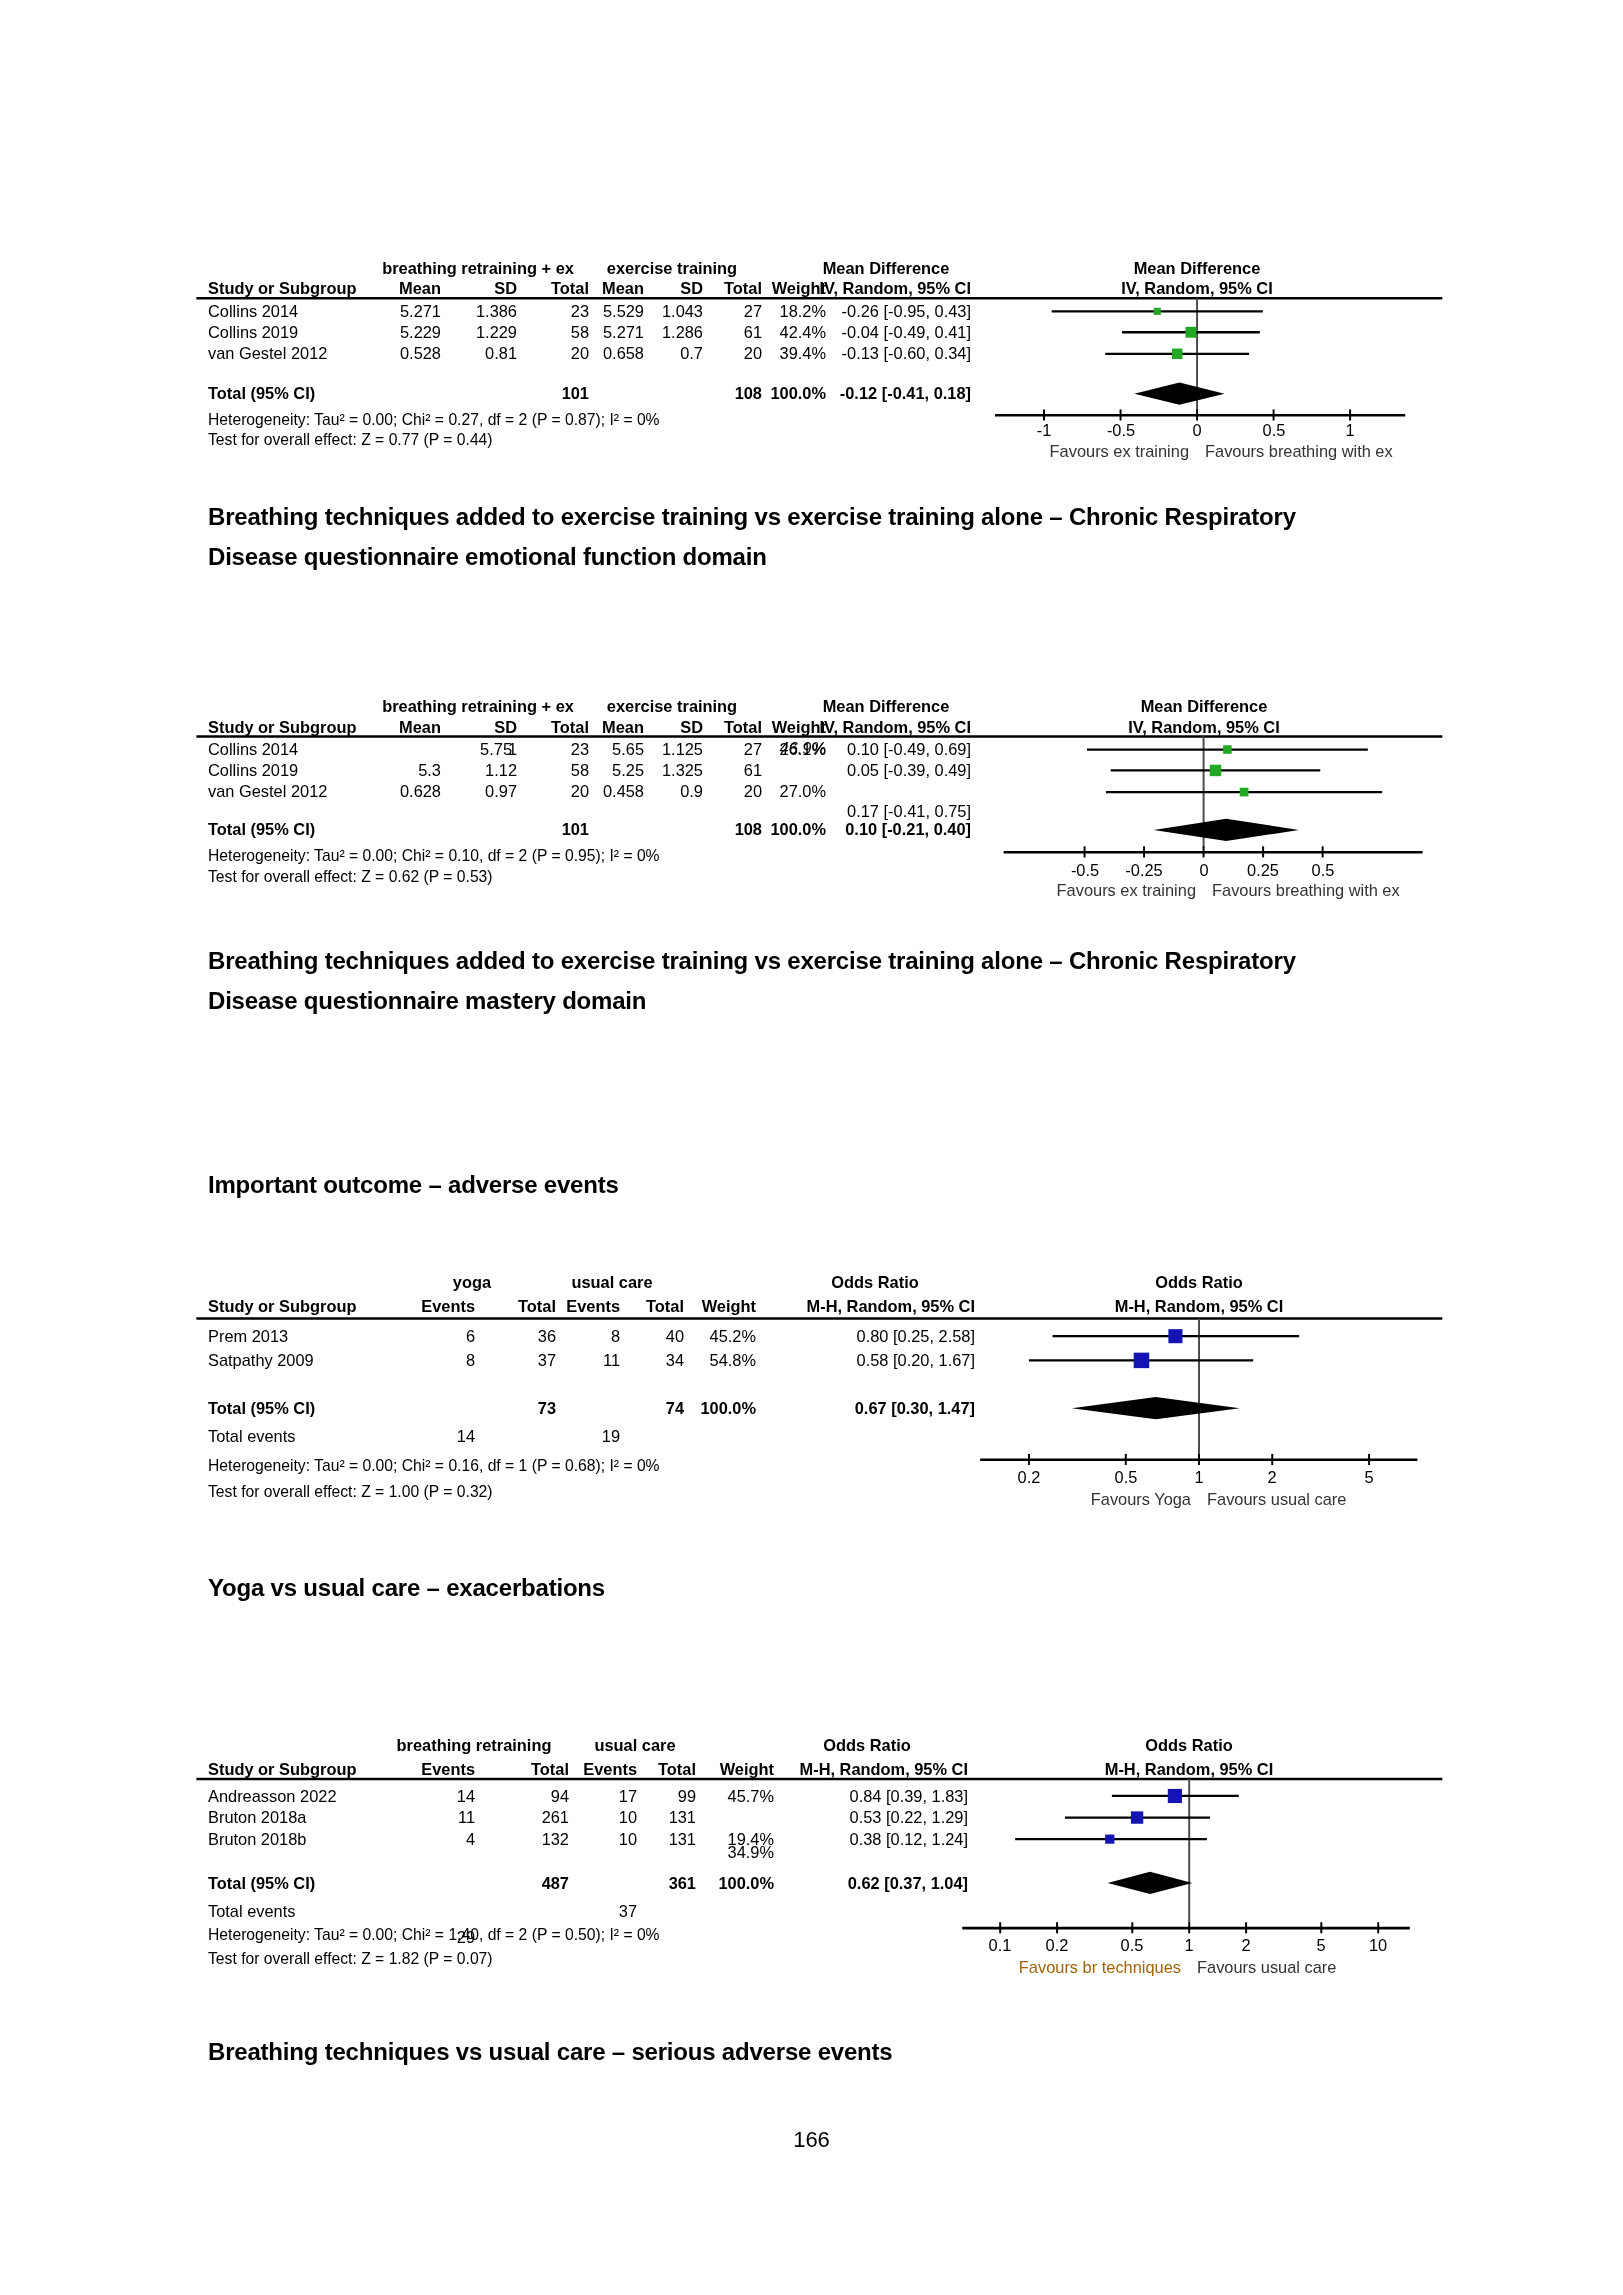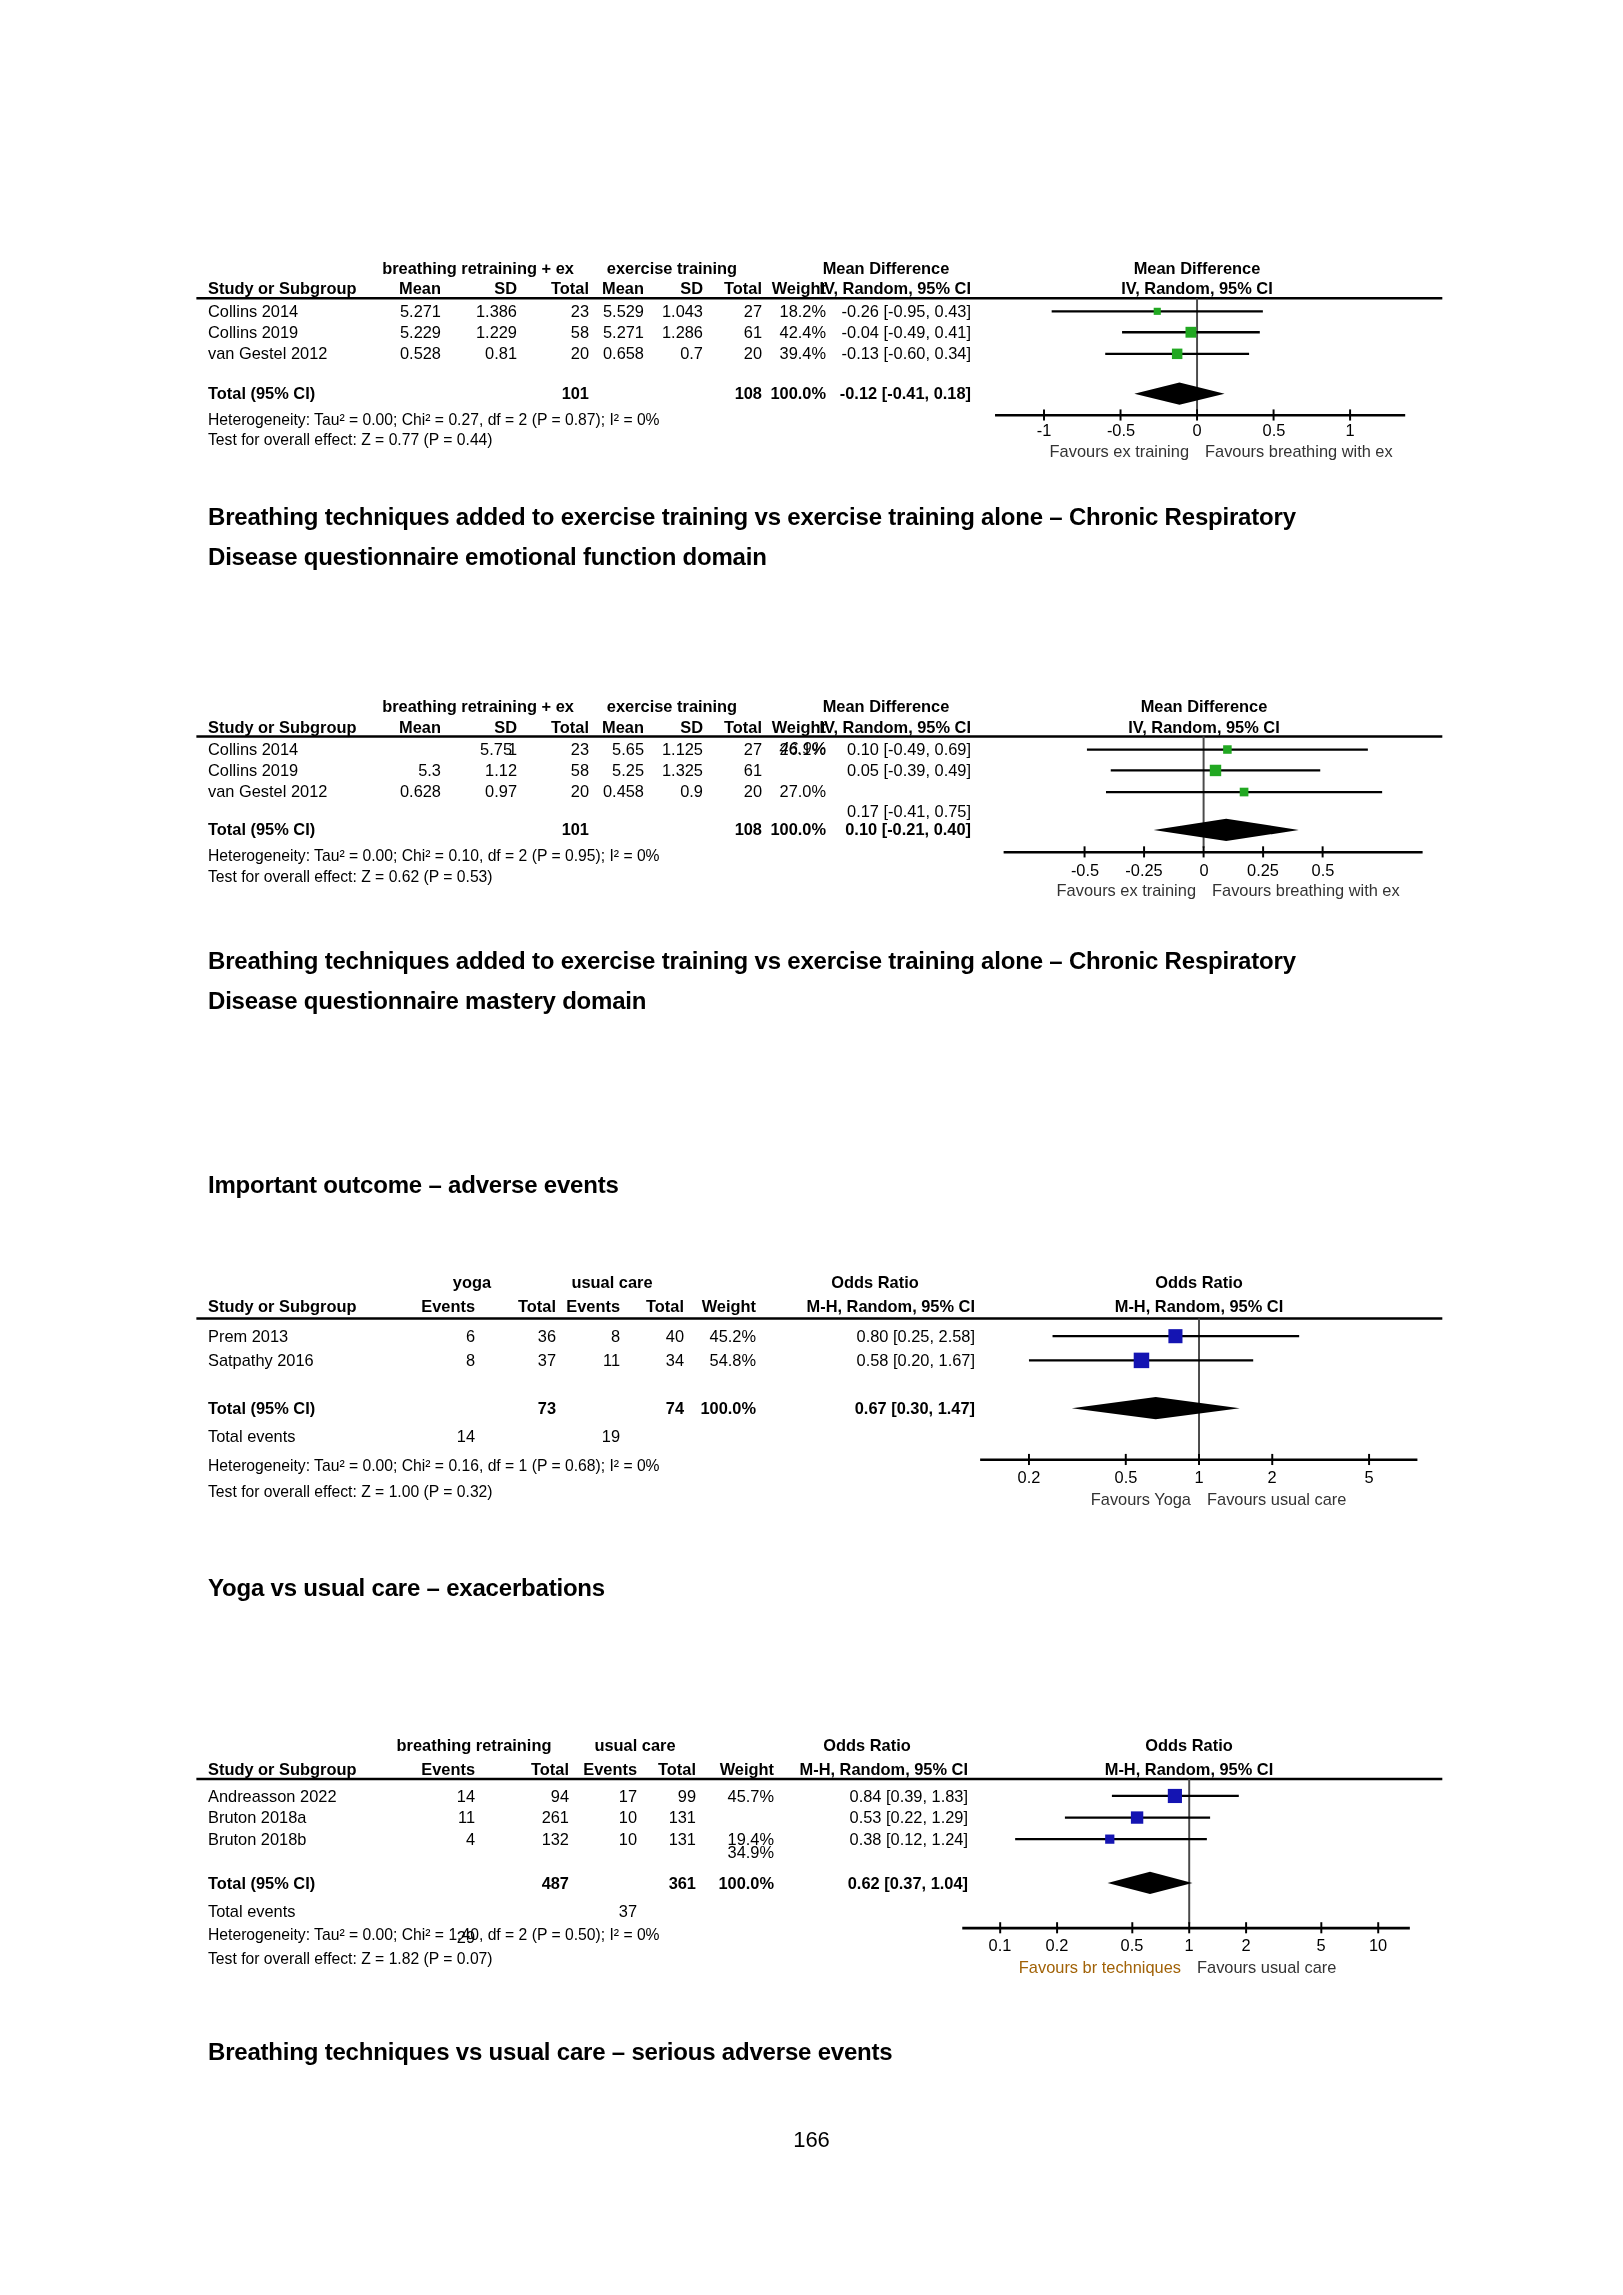--- a/index.html
+++ b/index.html
@@ -187,21 +187,21 @@
       <span class="fp-text b" style="top: 1297px; right: 939px;">Total</span>
       <span class="fp-text b" style="top: 1297px; right: 867px;">Weight</span>
       <span class="fp-text b" style="top: 1297px; right: 648px;">M-H, Random, 95% CI</span>
       <span class="fp-text" style="top: 1327px; left: 208px;">Prem 2013</span>
       <span class="fp-text" style="top: 1327px; right: 1148px;">6</span>
       <span class="fp-text" style="top: 1327px; right: 1067px;">36</span>
       <span class="fp-text" style="top: 1327px; right: 1003px;">8</span>
       <span class="fp-text" style="top: 1327px; right: 939px;">40</span>
       <span class="fp-text" style="top: 1327px; right: 867px;">45.2%</span>
       <span class="fp-text" style="top: 1327px; right: 648px;">0.80 [0.25, 2.58]</span>
-      <span class="fp-text" style="top: 1351px; left: 208px;">Satpathy 2016</span>
+      <span class="fp-text" style="top: 1351px; left: 208px;">Satpathy 2009</span>
       <span class="fp-text" style="top: 1351px; right: 1148px;">8</span>
       <span class="fp-text" style="top: 1351px; right: 1067px;">37</span>
       <span class="fp-text" style="top: 1351px; right: 1003px;">11</span>
       <span class="fp-text" style="top: 1351px; right: 939px;">34</span>
       <span class="fp-text" style="top: 1351px; right: 867px;">54.8%</span>
       <span class="fp-text" style="top: 1351px; right: 648px;">0.58 [0.20, 1.67]</span>
       <span class="fp-text b" style="top: 1399px; left: 208px;">Total (95% CI)</span>
       <span class="fp-text b" style="top: 1399px; right: 1067px;">73</span>
       <span class="fp-text b" style="top: 1399px; right: 939px;">74</span>
       <span class="fp-text b" style="top: 1399px; right: 867px;">100.0%</span>

